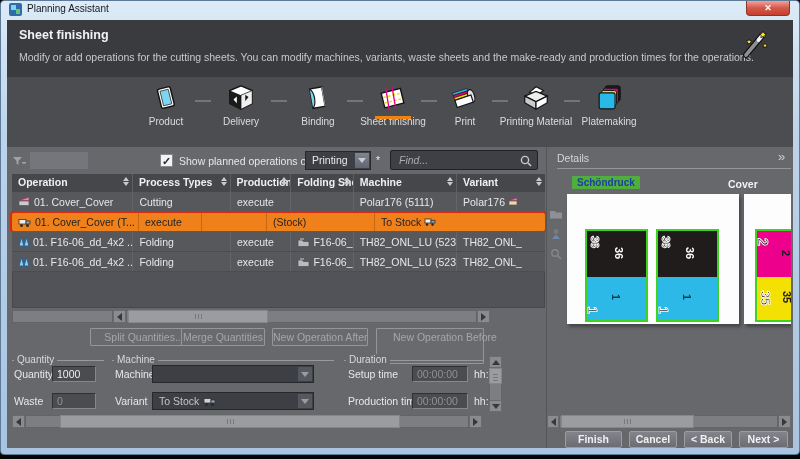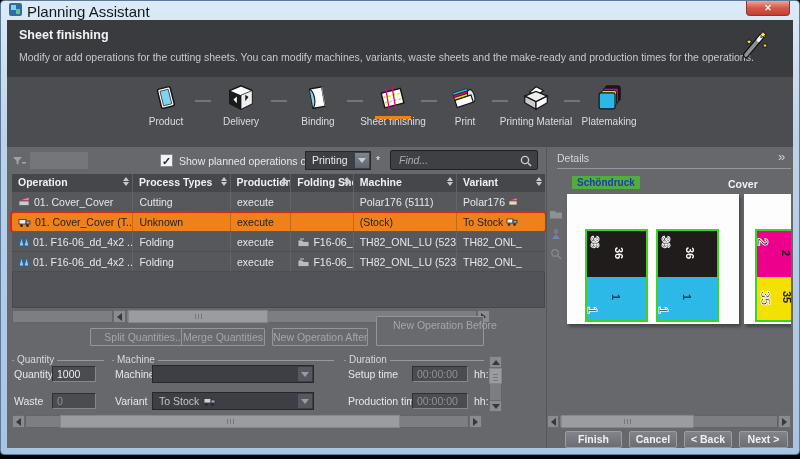--- a/index.html
+++ b/index.html
@@ -1,19 +1,19 @@
 <!DOCTYPE html>
 <html><head>
 <meta charset="utf-8">
 <style>
   html,body{margin:0;padding:0;background:#050505;font-family:"Liberation Sans",sans-serif;}
   #window{position:relative;width:800px;height:459px;overflow:hidden;background:#050505;}
   .a{position:absolute;box-sizing:border-box;}
   .frame{left:0;top:0;width:800px;height:455px;background:linear-gradient(180deg,#dcebf7 0%,#bcd3ea 30%,#a9c4e0 100%);border:1px solid #5d7b99;border-radius:4px;}
-  .titletext{font-size:15px;color:#15181c;}
+  .titletext{font-size:10px;color:#15181c;}
   .closebtn{left:746px;top:1px;width:44px;height:15px;background:linear-gradient(#f0a397,#d4584a 50%,#c3402f);border:1px solid #8f3527;border-top:none;border-radius:0 0 4px 4px;color:#fff;font-size:9px;font-weight:bold;text-align:center;line-height:14px;cursor:pointer;}
   .content{left:7px;top:20px;width:786px;height:428px;background:#67686c;overflow:hidden;}
   .hdr{left:7px;top:20px;width:786px;height:57px;background:#3a3b3e;}
   .hdr-title{left:19px;top:28px;font-size:12.5px;font-weight:bold;color:#f2f3f4;}
   .hdr-desc{left:19px;top:51px;font-size:10.5px;color:#c7c8cb;}
   .steps{left:7px;top:77px;width:786px;height:70px;background:#4b4d51;}
   .step{width:76px;text-align:center;color:#dcdde0;font-size:10px;line-height:11px;}
   .step svg{display:block;margin:0 auto 3px;}
   .conn{height:2px;background:#74757a;top:100px;width:16px;}
   .activebar{left:375px;top:116px;width:36px;height:3px;background:#f0820f;}
@@ -262,21 +262,20 @@
         <span class="ic">
           <svg width="14" height="11">
             <rect x="1" y="2.5" width="7" height="4.5" fill="#eef0f3" stroke="#333" stroke-width=".8"></rect>
             <rect x="8" y="4" width="4" height="3" fill="#8ea9c7" stroke="#333" stroke-width=".8"></rect>
             <circle cx="3.5" cy="8.5" r="1.5" fill="#2b2b2b"></circle>
             <circle cx="9.5" cy="8.5" r="1.5" fill="#2b2b2b"></circle>
           </svg>
         </span>
         <span>01. Cover_Cover (T...</span>
       </div>
-    <div class="td c2">Unknown</div>
     <div class="td c3">execute</div>
     <div class="td c4"></div>
     <div class="td c5">(Stock)</div>
     <div class="td c6">
         <span>To Stock</span>
         <span class="ic">
           <svg width="13" height="10">
             <rect x="1" y="2" width="6" height="4" fill="#eef0f3" stroke="#333" stroke-width=".8"></rect>
             <rect x="7" y="3.3" width="4" height="2.7" fill="#8ea9c7" stroke="#333" stroke-width=".8"></rect>
             <circle cx="3" cy="7.6" r="1.3" fill="#2b2b2b"></circle>
@@ -342,21 +341,21 @@
   <div class="a sc-th" style="left:128px;top:310px;width:140px;height:13px;">
       <span class="grip-h" style="left:66px;"></span>
     </div>
   <div class="a sc-btn" style="left:477px;top:310px;width:13px;height:13px;">
       <i class="t-r"></i>
     </div>
 
   <div class="a btn-d" style="left:90px;top:328px;width:108px;height:18px;">Split Quantities...</div>
   <div class="a btn-d" style="left:181px;top:328px;width:84px;height:18px;">Merge Quantities</div>
   <div class="a btn-d" style="left:272px;top:328px;width:96px;height:18px;">New Operation After</div>
-  <div class="a btn-d" style="left:376px;top:316px;width:108px;height:30px;padding-left:16px;">New Operation Before</div>
+  <div class="a btn-d" style="left:376px;top:328px;width:108px;height:36px;padding-left:16px;">New Operation Before</div>
 
   <div class="a grp-line" style="left:12px;top:360px;width:92px;"></div>
   <div class="a grp-lbl" style="left:14px;top:354px;">Quantity</div>
   <div class="a grp-line" style="left:112px;top:360px;width:222px;"></div>
   <div class="a grp-lbl" style="left:114px;top:354px;">Machine</div>
   <div class="a grp-line" style="left:344px;top:360px;width:140px;"></div>
   <div class="a grp-lbl" style="left:346px;top:354px;">Duration</div>
 
   <div class="a lbl" style="left:14px;top:368px;">Quantity</div>
   <div class="a inp" style="left:52px;top:366px;width:44px;height:16px;">1000</div>

